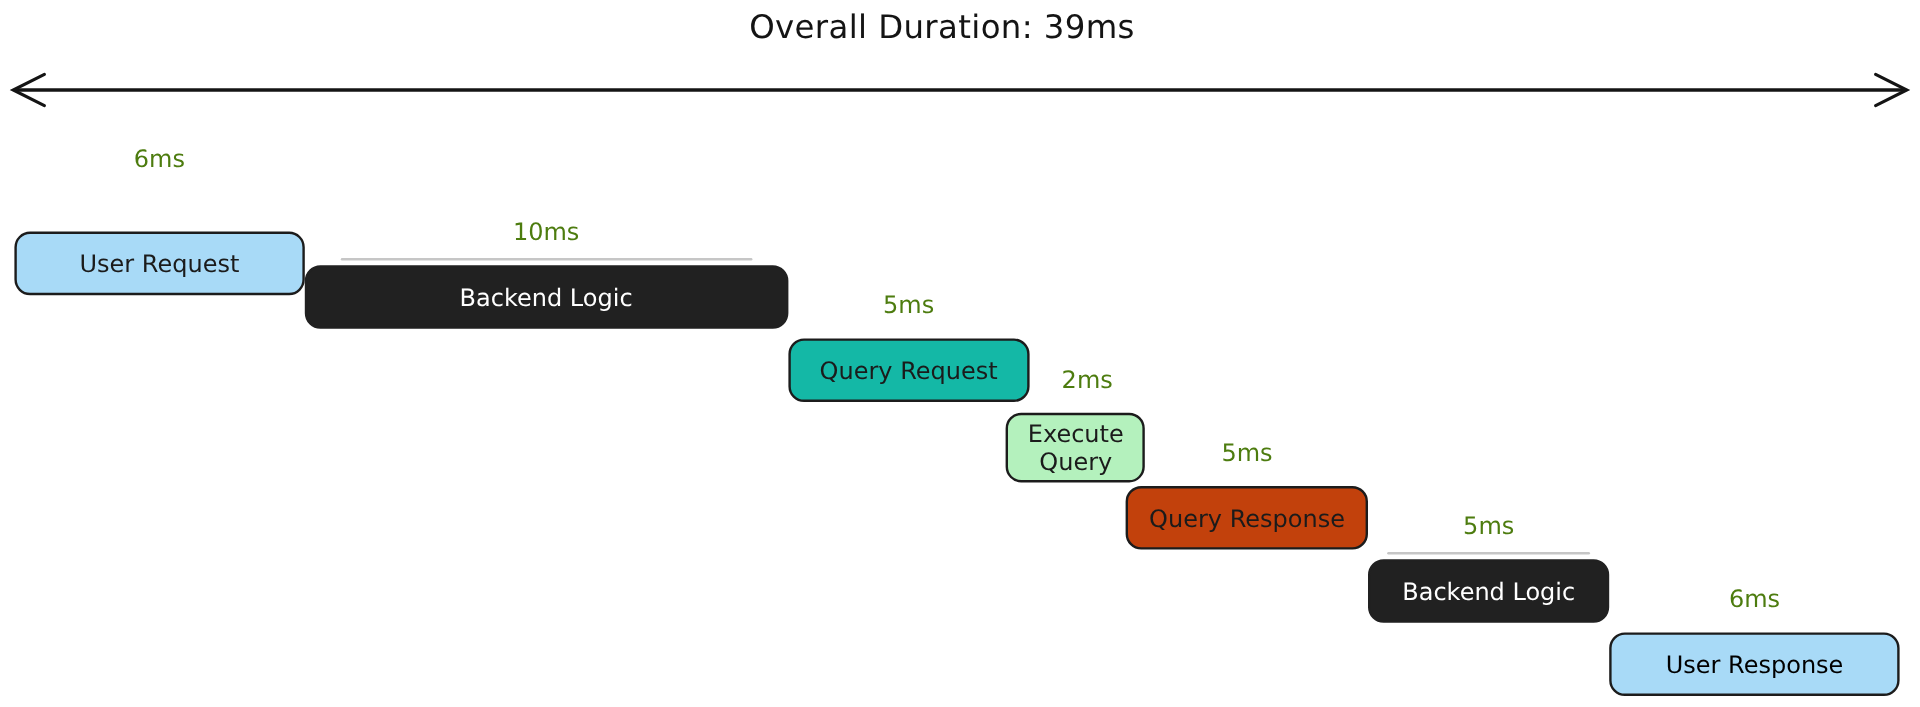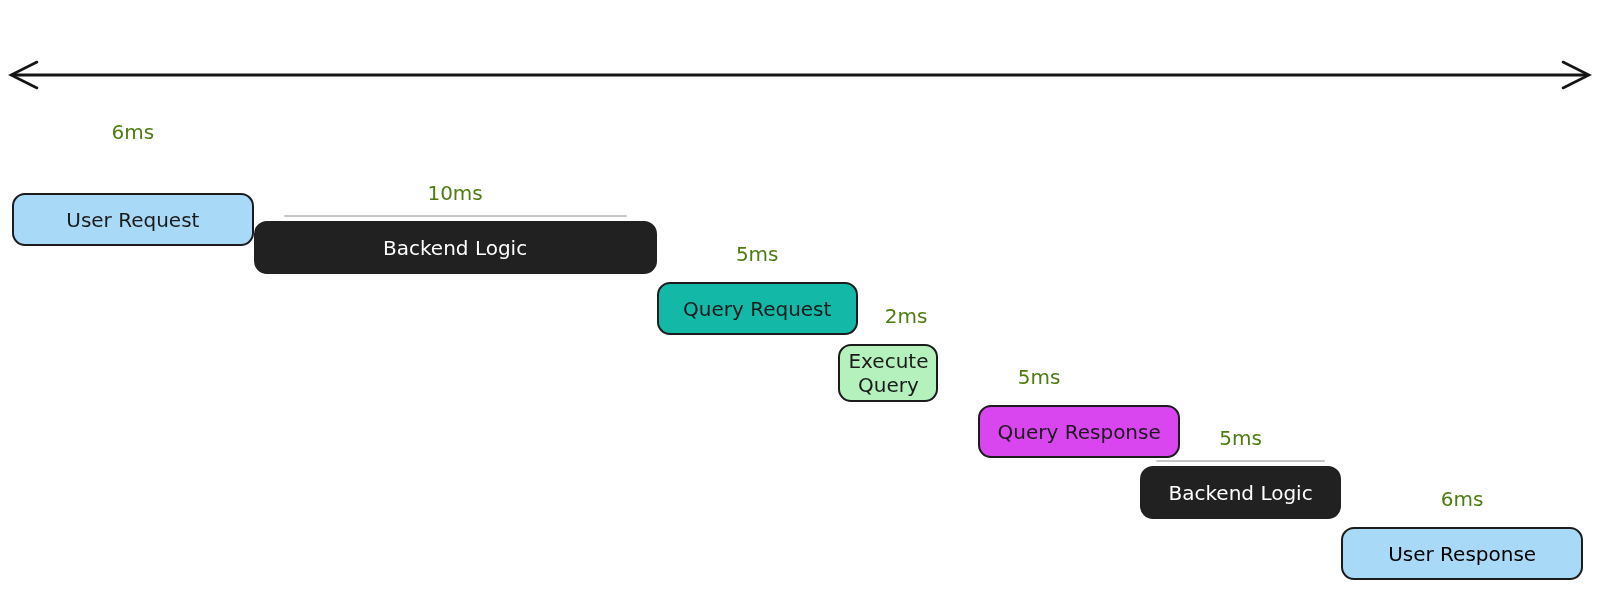--- a/index.html
+++ b/index.html
@@ -59,37 +59,38 @@
     height: 2px;
     background: #c6c6c6;
     border-radius: 2px;
   }
 </style>
 </head>
 <body>
 
 <div id="canvas">
 
+  <div id="diagram-title">Overall Duration: 39ms</div>
 
   <svg id="arrow-svg" width="1600" height="100" aria-hidden="true">
     <line x1="13" y1="75" x2="1587" y2="75" stroke="#141414" stroke-width="2.8"></line>
     <path d="M37 62 L11 75 L37 88" fill="none" stroke="#141414" stroke-width="2.6" stroke-linecap="round"></path>
     <path d="M1563 62 L1589 75 L1563 88" fill="none" stroke="#141414" stroke-width="2.6" stroke-linecap="round"></path>
   </svg>
 
   <div id="task-layer">
       <div class="task-duration" style="left: 12px; top: 120px; width: 241.692px;">6ms</div>
       <div class="task-box variant-blue" style="left: 12px; top: 160px; width: 241.692px; background: rgb(168, 218, 247); color: rgb(27, 27, 27); margin-top: 33px;">User Request</div>
       <div class="task-duration" style="left: 253.692px; top: 181px; width: 402.821px;">10ms</div>
       <div class="task-box variant-dark" style="left: 253.692px; top: 221px; width: 402.821px; background: rgb(33, 33, 33); color: rgb(255, 255, 255); border-color: rgb(33, 33, 33);">Backend Logic</div>
       <div class="task-duration" style="left: 656.513px; top: 242px; width: 201.41px;">5ms</div>
       <div class="task-box variant-gray" style="left: 656.513px; top: 282px; width: 201.41px; background: #14b8a6; color: rgb(27, 27, 27);">Query Request</div>
       <div class="task-duration" style="left: 856px; top: 304px; width: 100px;">2ms</div>
-      <div class="task-box variant-green" style="left: 838.487px; top: 344px; width: 100px; background: rgb(180, 241, 189); color: rgb(27, 27, 27);">Execute Query</div>
+      <div class="task-box variant-green" style="left: 838.487px; top: 344px; width: 116px; background: rgb(180, 241, 189); color: rgb(27, 27, 27);">Execute Query</div>
       <div class="task-duration" style="left: 938.487px; top: 365px; width: 201.41px;">5ms</div>
-      <div class="task-box variant-gray" style="left: 938.487px; top: 405px; width: 201.41px; background: #d946ef; color: rgb(27, 27, 27); margin-left: 40px;">Query Response</div>
+      <div class="task-box variant-gray" style="left: 938.487px; top: 405px; width: 201.41px; background: #c2410c; color: rgb(27, 27, 27);">Query Response</div>
       <div class="task-duration" style="left: 1139.9px; top: 426px; width: 201.41px;">5ms</div>
       <div class="task-box variant-dark" style="left: 1139.9px; top: 466px; width: 201.41px; background: rgb(33, 33, 33); color: rgb(255, 255, 255); border-color: rgb(33, 33, 33);">Backend Logic</div>
       <div class="task-duration" style="left: 1341.31px; top: 487px; width: 241.692px;">6ms</div>
       <div class="task-box variant-blue" style="left: 1341.31px; top: 527px; width: 241.692px; background: rgb(168, 218, 247); color: #000000;">User Response</div>
     </div>
 
 </div>
 
 </body></html>

